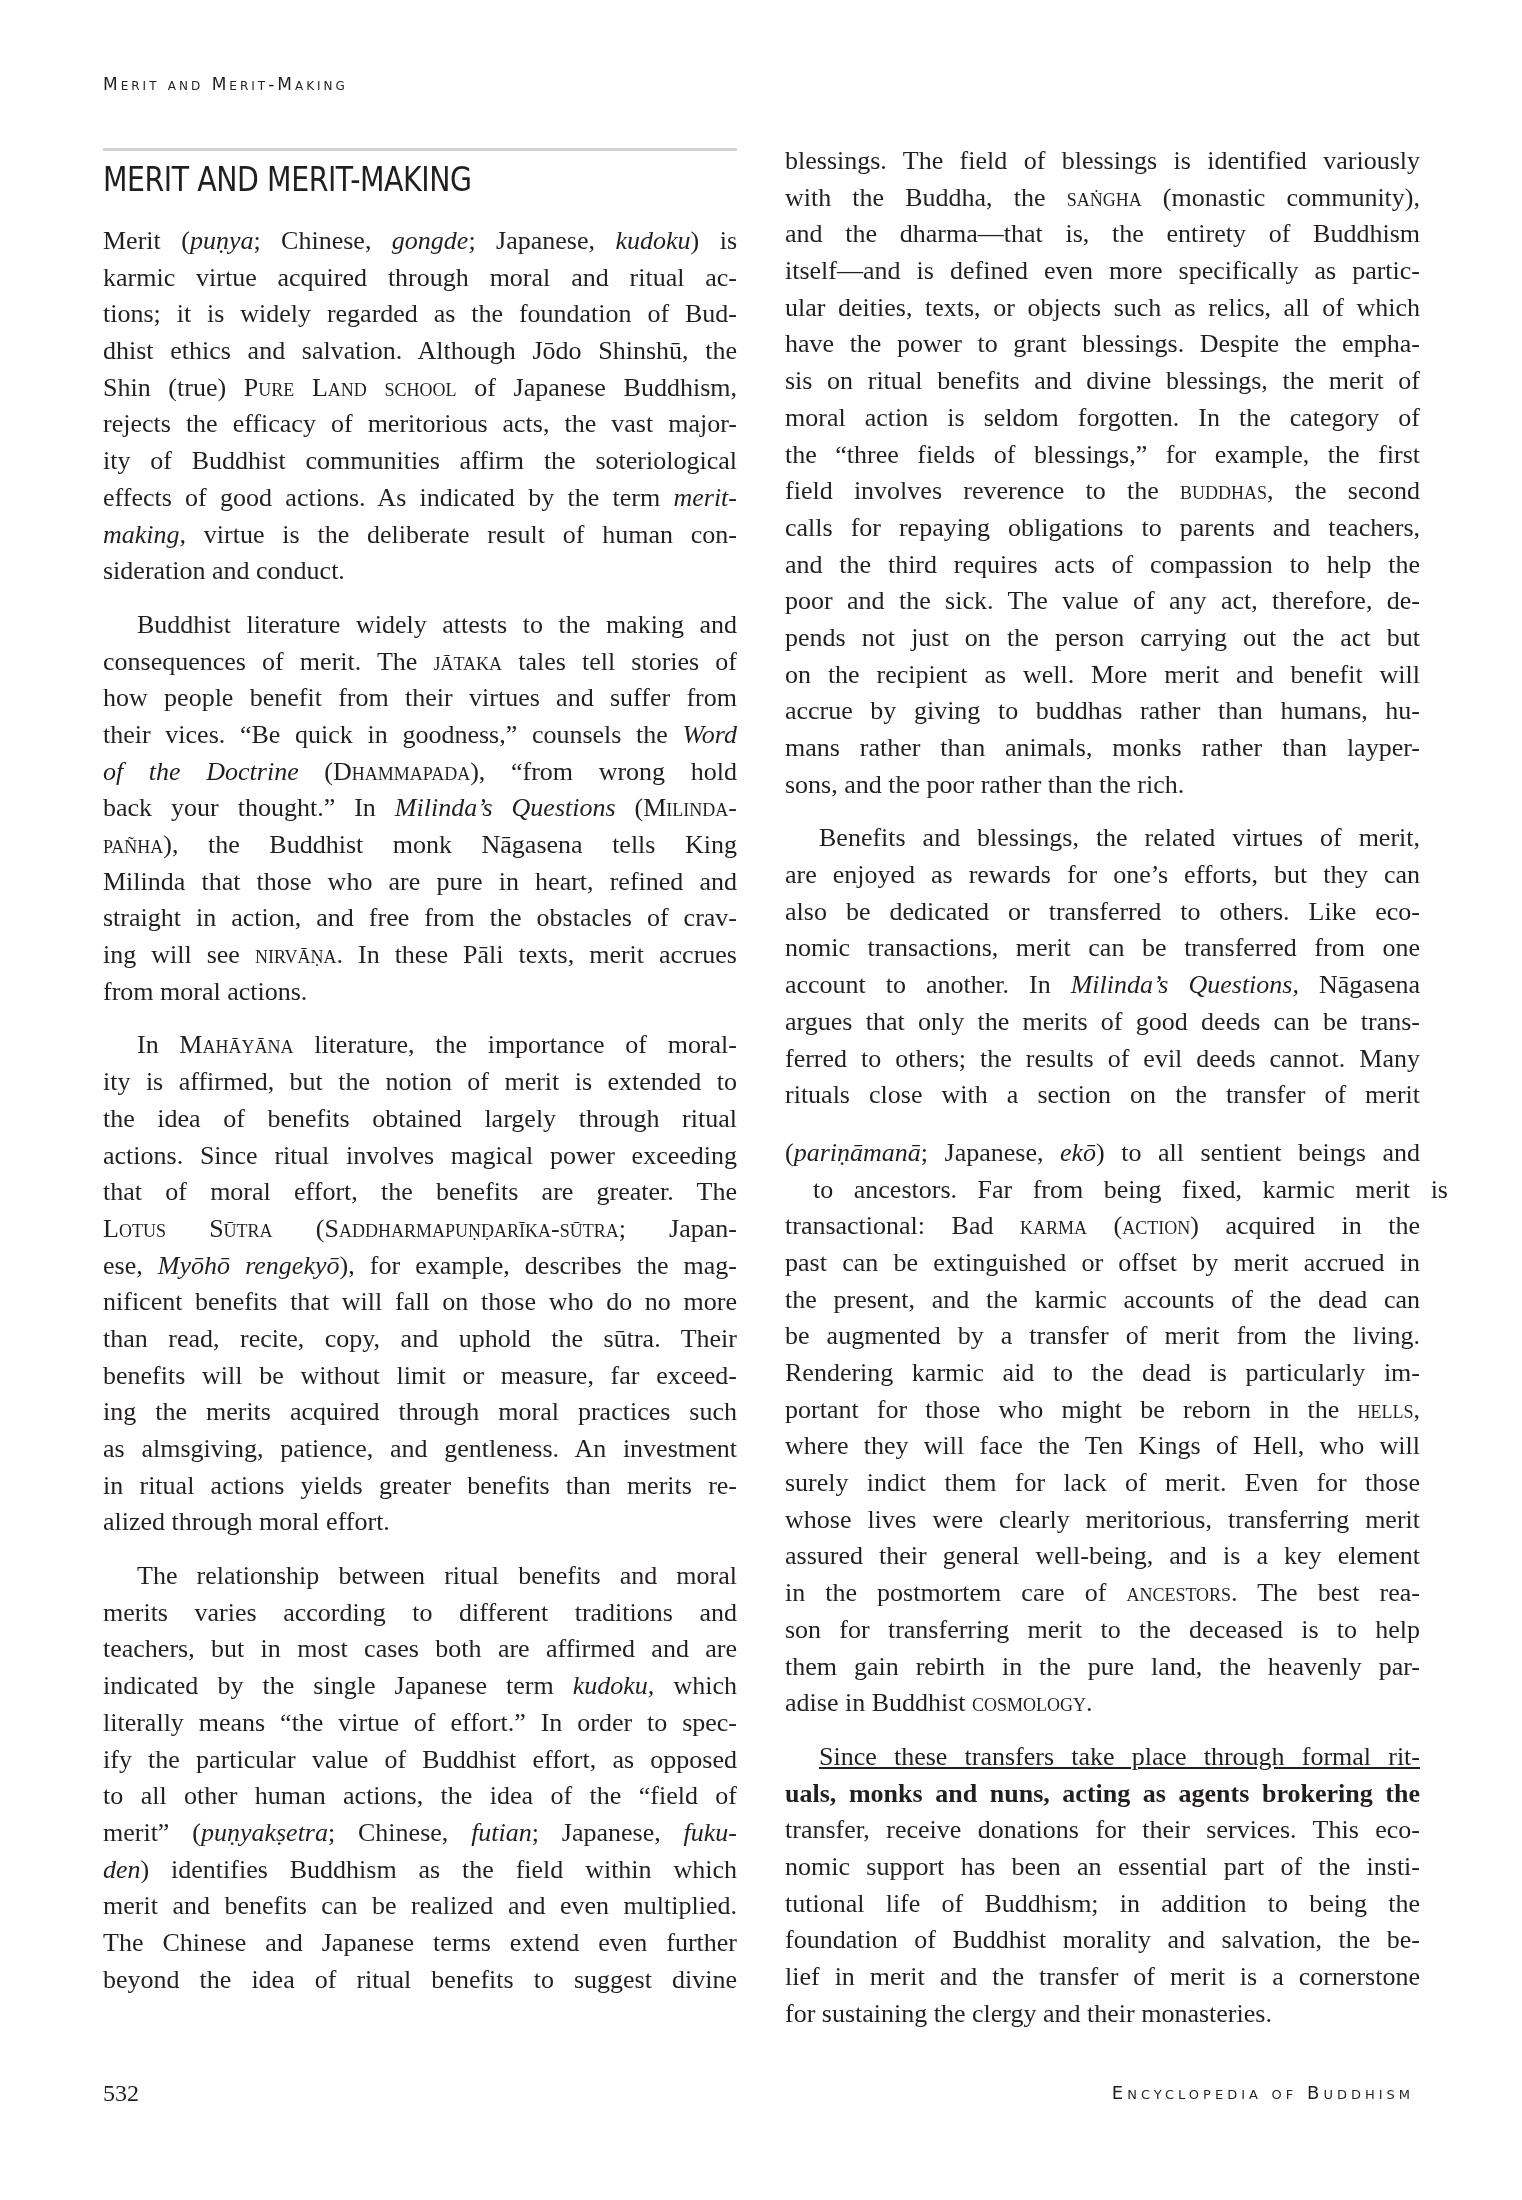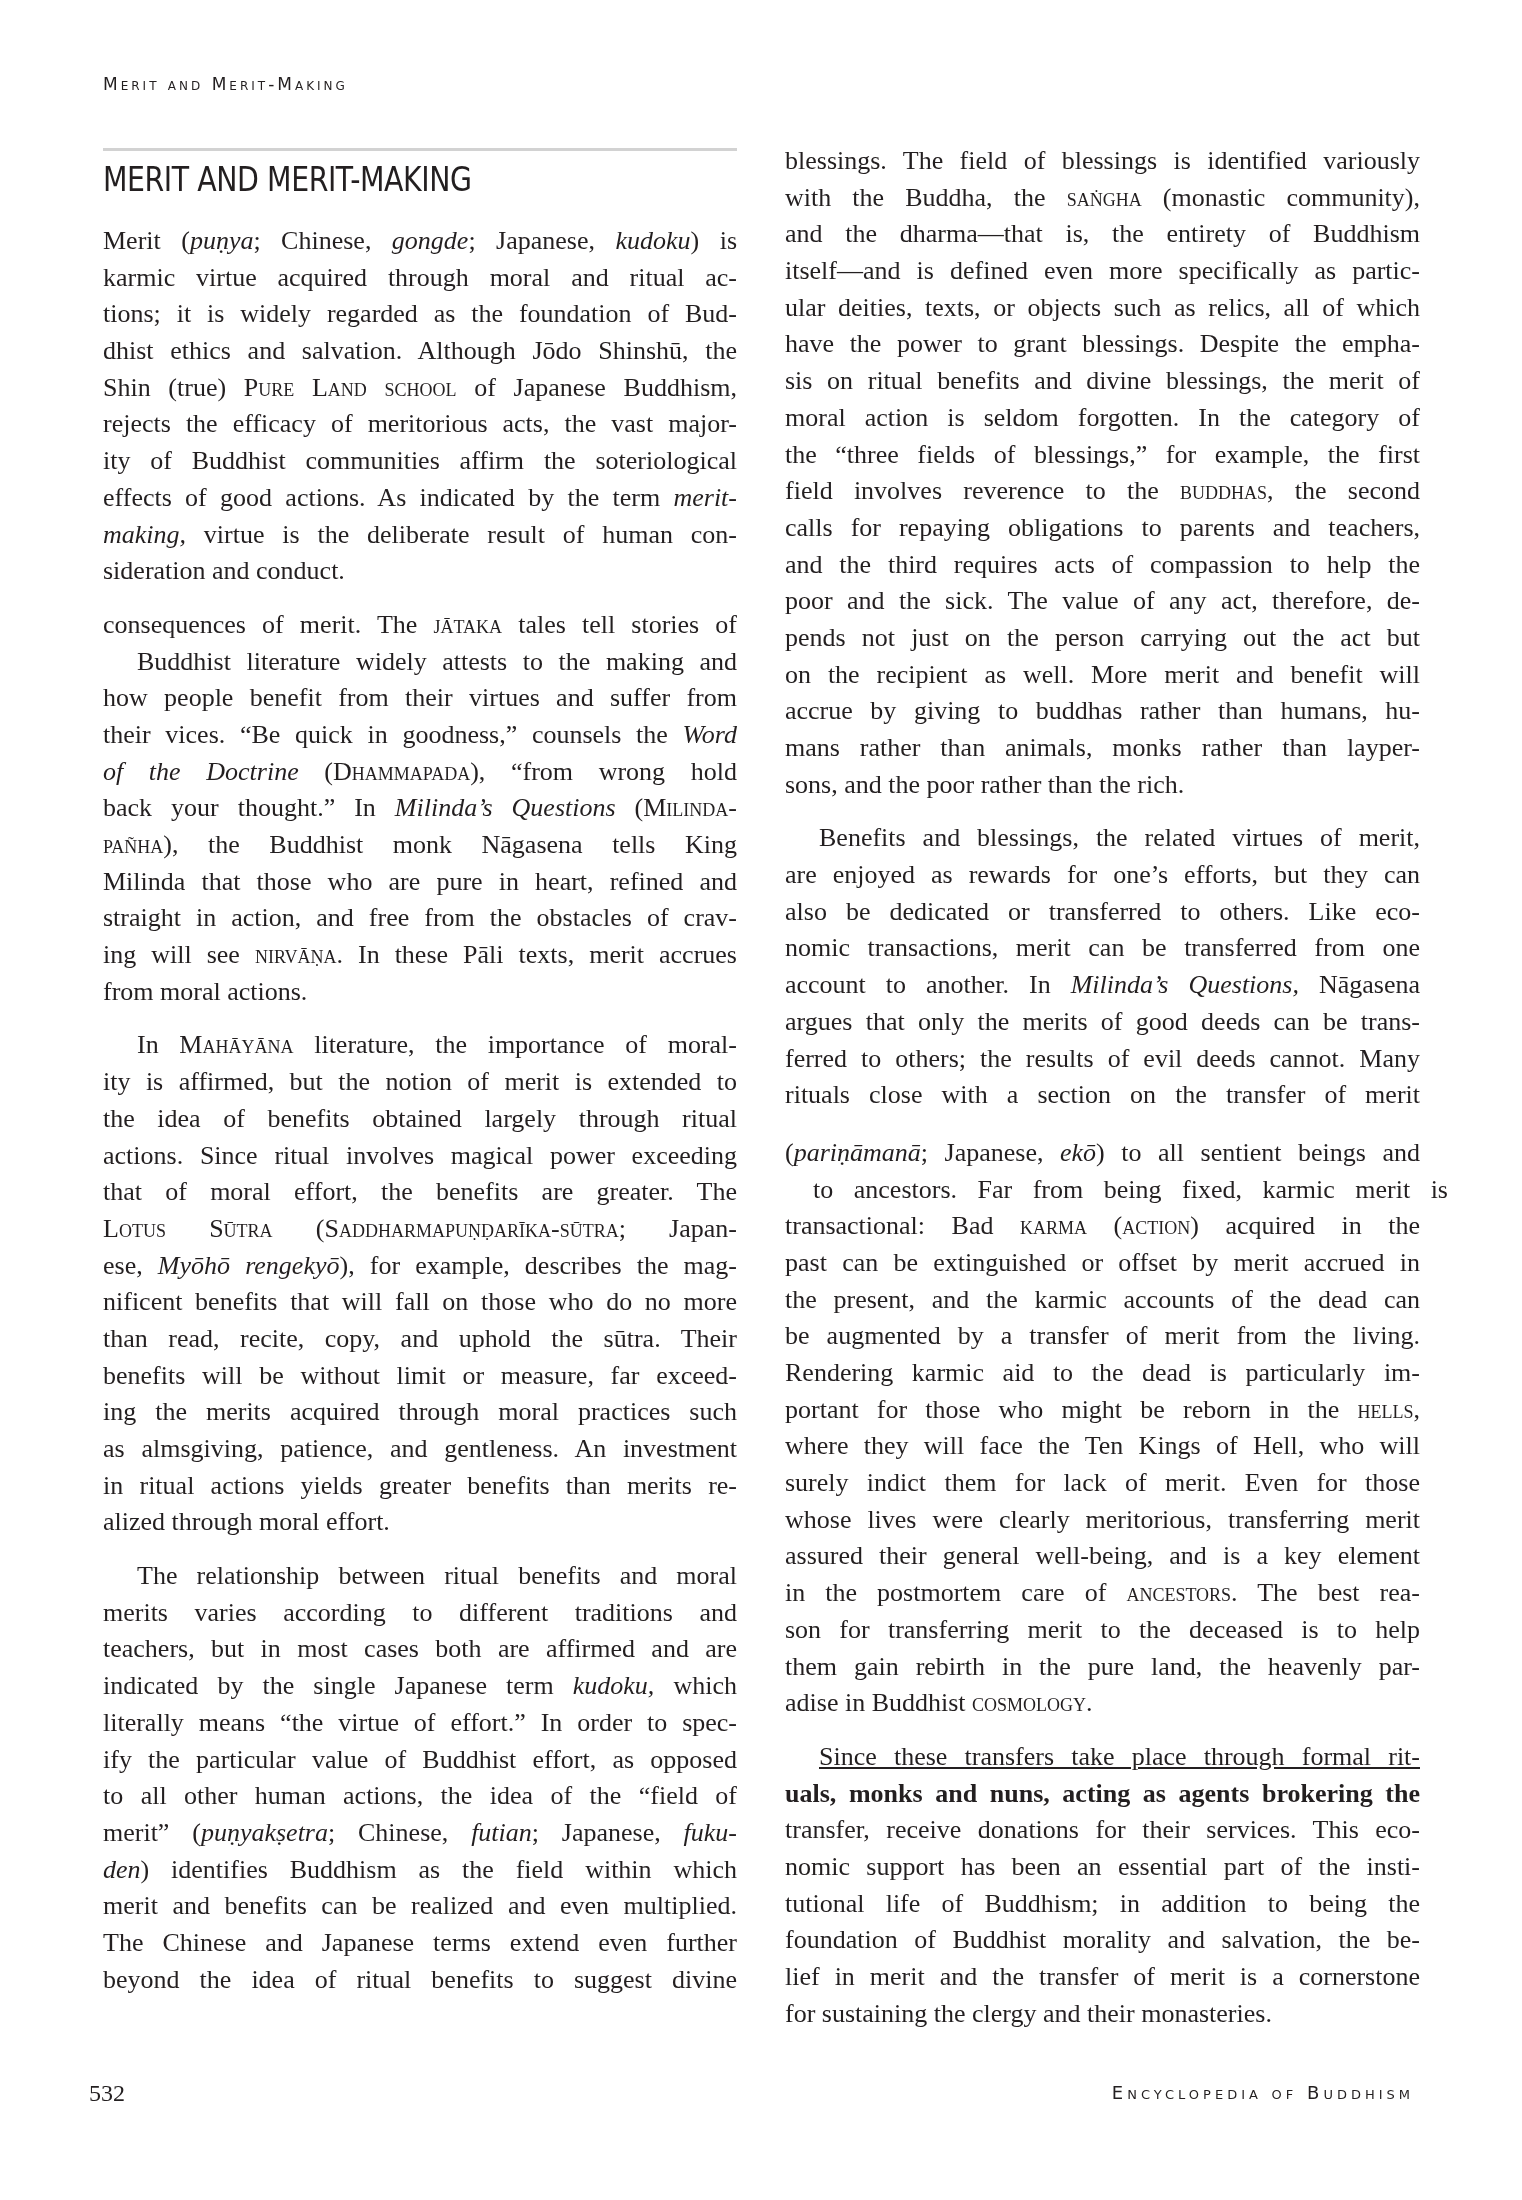--- a/index.html
+++ b/index.html
@@ -21,21 +21,21 @@
   .col-left { left: 103px; top: 223px; width: 634px; }
   .col-right { left: 785px; top: 143px; width: 635px; }
   .para { margin: 0 0 17px 0; }
   .line {
     display: block; height: 36.7px; line-height: 36.7px; white-space: nowrap;
     text-align: justify; text-align-last: justify; overflow: visible;
   }
   .line.last { text-align-last: left; }
   .line.indent { text-indent: 34px; }
   .sc { font-variant: small-caps; }
-  .footer-page { position: absolute; left: 89px; top: 2080px; font-family: "Liberation Serif", serif; font-size: 24px; color: #231f20; }
+  .footer-page { position: absolute; left: 103px; top: 2080px; font-family: "Liberation Serif", serif; font-size: 24px; color: #231f20; }
   .footer-title { position: absolute; right: 108px; top: 2082px; font-family: "DejaVu Sans", sans-serif; font-size: 18px; letter-spacing: 4px; font-variant: small-caps; color: #231f20; white-space: nowrap; }
 </style>
 </head>
 <body>
 
 <div class="page">
   <div class="running-head">Merit and Merit-Making</div>
   <div class="rule"></div>
   <h1 class="entry-title">MERIT AND MERIT-MAKING</h1>
 
@@ -46,22 +46,22 @@
         <span class="line" style="display: block; text-align: justify; text-align-last: justify; width: 634px;">tions; it is widely regarded as the foundation of Bud-</span>
         <span class="line" style="display: block; text-align: justify; text-align-last: justify; width: 634px;">dhist ethics and salvation. Although Jōdo Shinshū, the</span>
         <span class="line" style="display: block; text-align: justify; text-align-last: justify; width: 634px;">Shin (true) <span class="sc">Pure Land school</span> of Japanese Buddhism,</span>
         <span class="line" style="display: block; text-align: justify; text-align-last: justify; width: 634px;">rejects the efficacy of meritorious acts, the vast major-</span>
         <span class="line" style="display: block; text-align: justify; text-align-last: justify; width: 634px;">ity of Buddhist communities affirm the soteriological</span>
         <span class="line" style="display: block; text-align: justify; text-align-last: justify; width: 634px;">effects of good actions. As indicated by the term <i>merit-</i></span>
         <span class="line" style="display: block; text-align: justify; text-align-last: justify; width: 634px;"><i>making,</i> virtue is the deliberate result of human con-</span>
         <span class="line last" style="display: block; text-align: left; text-align-last: left; width: 634px;">sideration and conduct.</span>
       </div>
       <div class="para">
+        <span class="line indent" style="display: block; text-align: justify; text-align-last: justify; width: 634px;">Buddhist literature widely attests to the making and</span>
         <span class="line" style="display: block; text-align: justify; text-align-last: justify; width: 634px;">consequences of merit. The <span class="sc">jātaka</span> tales tell stories of</span>
-        <span class="line indent" style="display: block; text-align: justify; text-align-last: justify; width: 634px;">Buddhist literature widely attests to the making and</span>
         <span class="line" style="display: block; text-align: justify; text-align-last: justify; width: 634px;">how people benefit from their virtues and suffer from</span>
         <span class="line" style="display: block; text-align: justify; text-align-last: justify; width: 634px;">their vices. “Be quick in goodness,” counsels the <i>Word</i></span>
         <span class="line" style="display: block; text-align: justify; text-align-last: justify; width: 634px;"><i>of the Doctrine</i> (<span class="sc">Dhammapada</span>), “from wrong hold</span>
         <span class="line" style="display: block; text-align: justify; text-align-last: justify; width: 634px;">back your thought.” In <i>Milinda’s Questions</i> (<span class="sc">Milinda-</span></span>
         <span class="line" style="display: block; text-align: justify; text-align-last: justify; width: 634px;"><span class="sc">pañha</span>), the Buddhist monk Nāgasena tells King</span>
         <span class="line" style="display: block; text-align: justify; text-align-last: justify; width: 634px;">Milinda that those who are pure in heart, refined and</span>
         <span class="line" style="display: block; text-align: justify; text-align-last: justify; width: 634px;">straight in action, and free from the obstacles of crav-</span>
         <span class="line" style="display: block; text-align: justify; text-align-last: justify; width: 634px;">ing will see <span class="sc">nirvāṇa</span>. In these Pāli texts, merit accrues</span>
         <span class="line last" style="display: block; text-align: left; text-align-last: left; width: 634px;">from moral actions.</span>
       </div>

